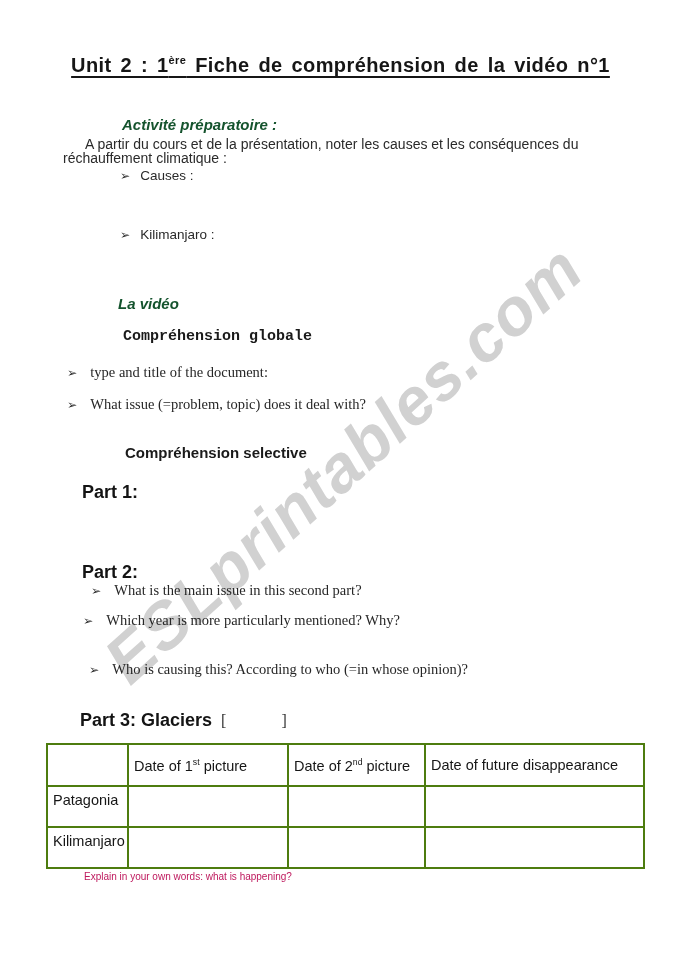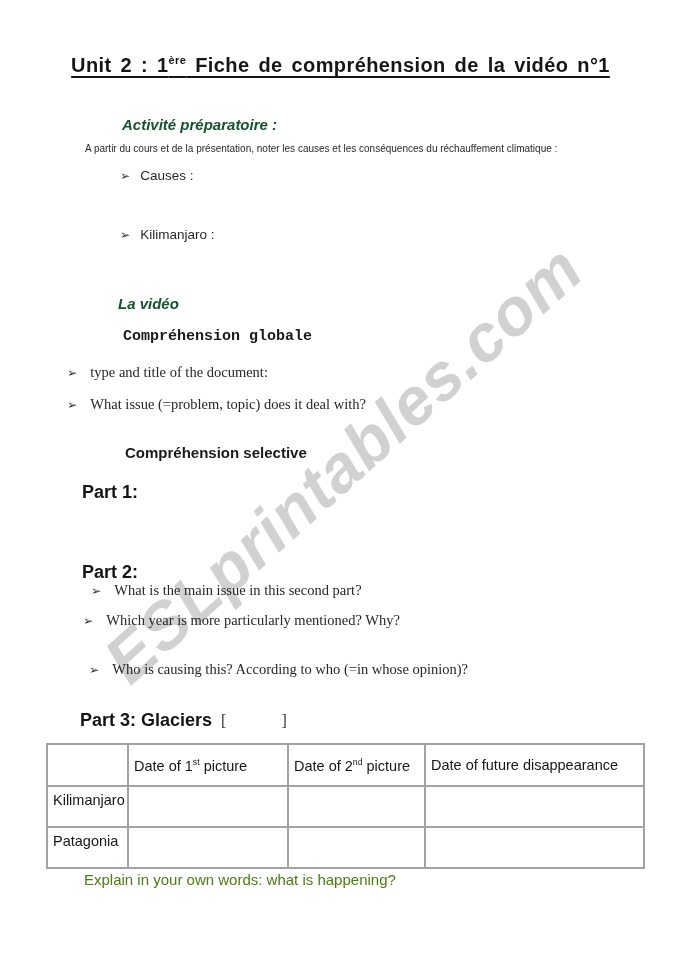--- a/index.html
+++ b/index.html
@@ -44,21 +44,21 @@
     color:#161616;
   }
   .doc-title .sup { font-size:0.55em; vertical-align:super; }
 
   .h-bold-italic { font-weight:bold; font-style:italic; font-size:15px; color:#14532d; }
   .h-bold { font-weight:bold; font-size:15px; color:#1a1a1a; }
   .part-heading { font-weight:bold; font-size:18px; color:#141414; }
 
   .para {
     position:absolute; left:63px; top:137px; width:552px;
-    font-size:10px; line-height:24px;
+    font-size:14px; line-height:14px;
     text-indent:22px; color:#2a2a2a;
     white-space:normal;
   }
 
   .bullet-sans { font-size:13.5px; color:#2a2a2a; }
   .bullet-serif { font-family:"Liberation Serif", serif; font-size:14.5px; color:#262626; }
   .arrow { display:inline-block; font-size:0.9em; color:#2a2a2a; }
   .bullet-sans .arrow { margin-right:10px; }
   .bullet-serif .arrow { margin-right:13px; font-size:0.85em; }
 
@@ -67,33 +67,33 @@
   .bracket-close { margin-left:55px; }
 
   
   table.glacier-table {
     position:absolute; left:46px; top:743px;
     width:597px; height:124px;
     border-collapse:collapse; table-layout:fixed;
     font-size:14.5px; color:#161616;
   }
   table.glacier-table td, table.glacier-table th {
-    border:2px solid #a3a3a3;
+    border:2px solid #4d7c0f;
     padding:3px 5px;
     font-weight:normal;
     text-align:left;
     vertical-align:middle;
   }
   table.glacier-table td.row-label { vertical-align:top; padding-top:5px; }
   table.glacier-table .sup { font-size:0.6em; vertical-align:super; }
   col.c0 { width:81px; } col.c1 { width:160px; } col.c2 { width:137px; } col.c3 { width:219px; }
   tr.header-row { height:42px; }
   tr.body-row { height:41px; }
 
-  .footer-q { font-size:15px; color:#4d7c0f; }
+  .footer-q { font-size:10px; color:#be185d; }
 </style>
 </head>
 <body>
 
 <div class="page">
 
   <div class="watermark" style="color: rgb(209, 209, 209);">ESLprintables.com</div>
 
   <div class="content">
 
@@ -138,27 +138,27 @@
           <col class="c3">
         </colgroup>
       <tbody>
           <tr class="header-row">
         <th><span></span></th>
         <th><span>Date of 1</span><span class="sup">st</span><span> picture</span></th>
         <th><span>Date of 2</span><span class="sup">nd</span><span> picture</span></th>
         <th><span>Date of future disappearance</span></th>
       </tr>
       <tr class="body-row">
-        <td class="row-label">Kilimanjaro</td>
+        <td class="row-label">Patagonia</td>
         <td></td>
         <td></td>
         <td></td>
       </tr>
       <tr class="body-row">
-        <td class="row-label">Patagonia</td>
+        <td class="row-label">Kilimanjaro</td>
         <td></td>
         <td></td>
         <td></td>
       </tr>
     </tbody>
       </table>
 
     <div class="line footer-q" style="left:84px; top:871px;">Explain in your own words: what is happening?</div>
 
   </div>

